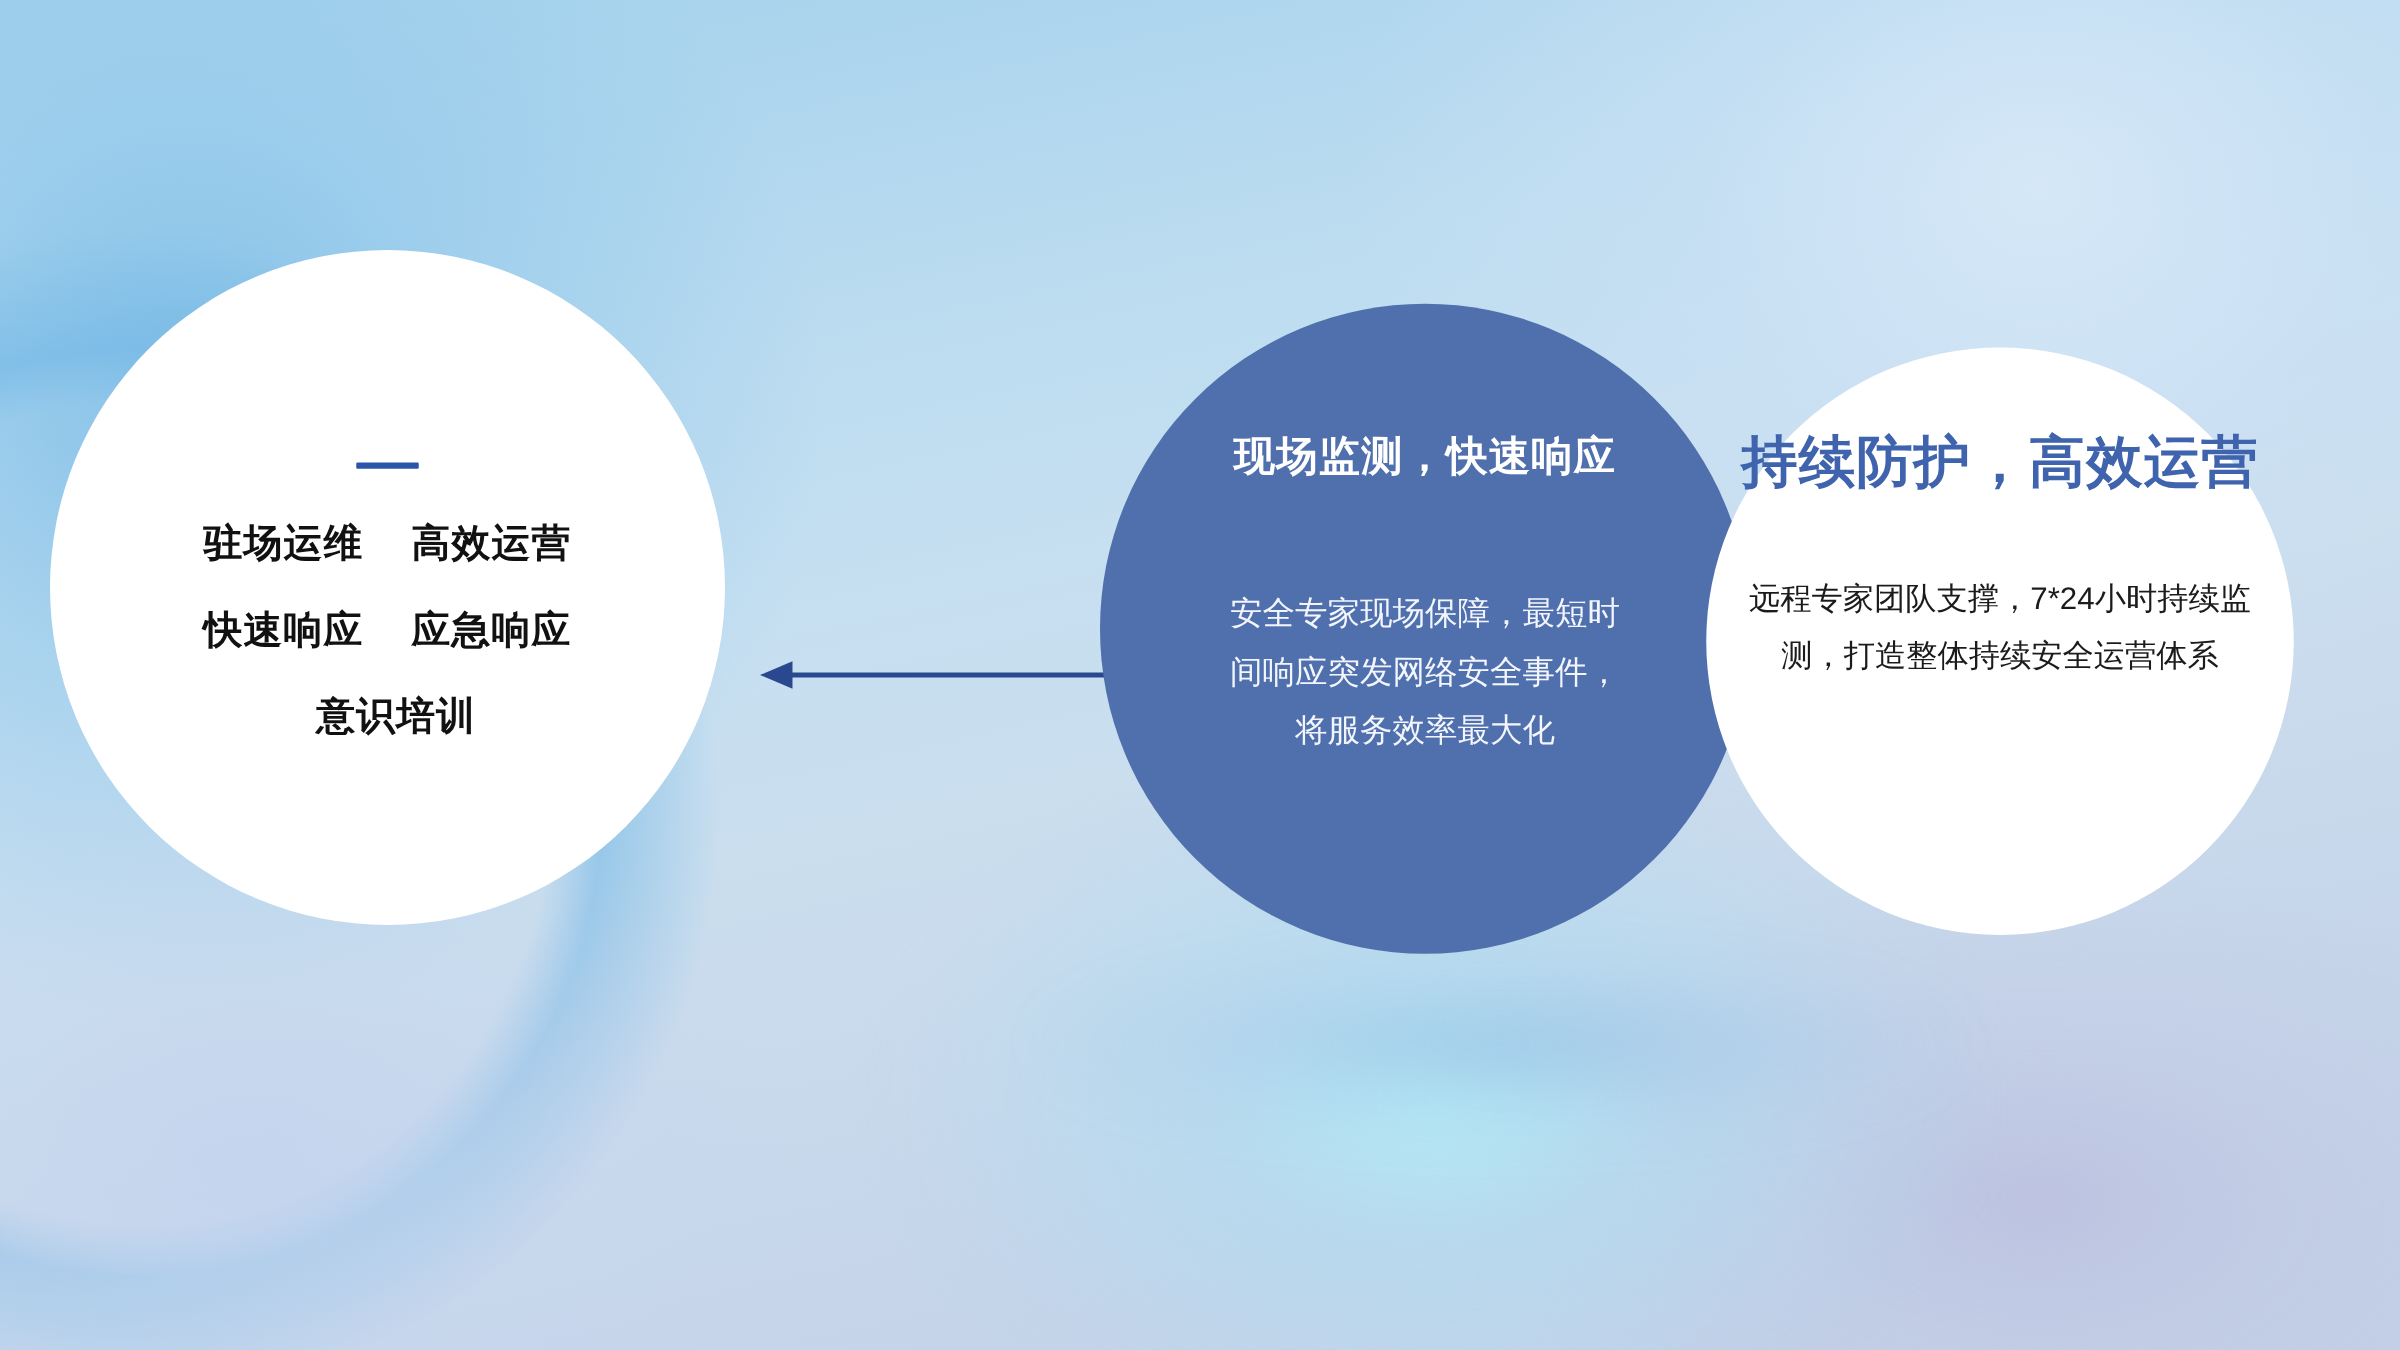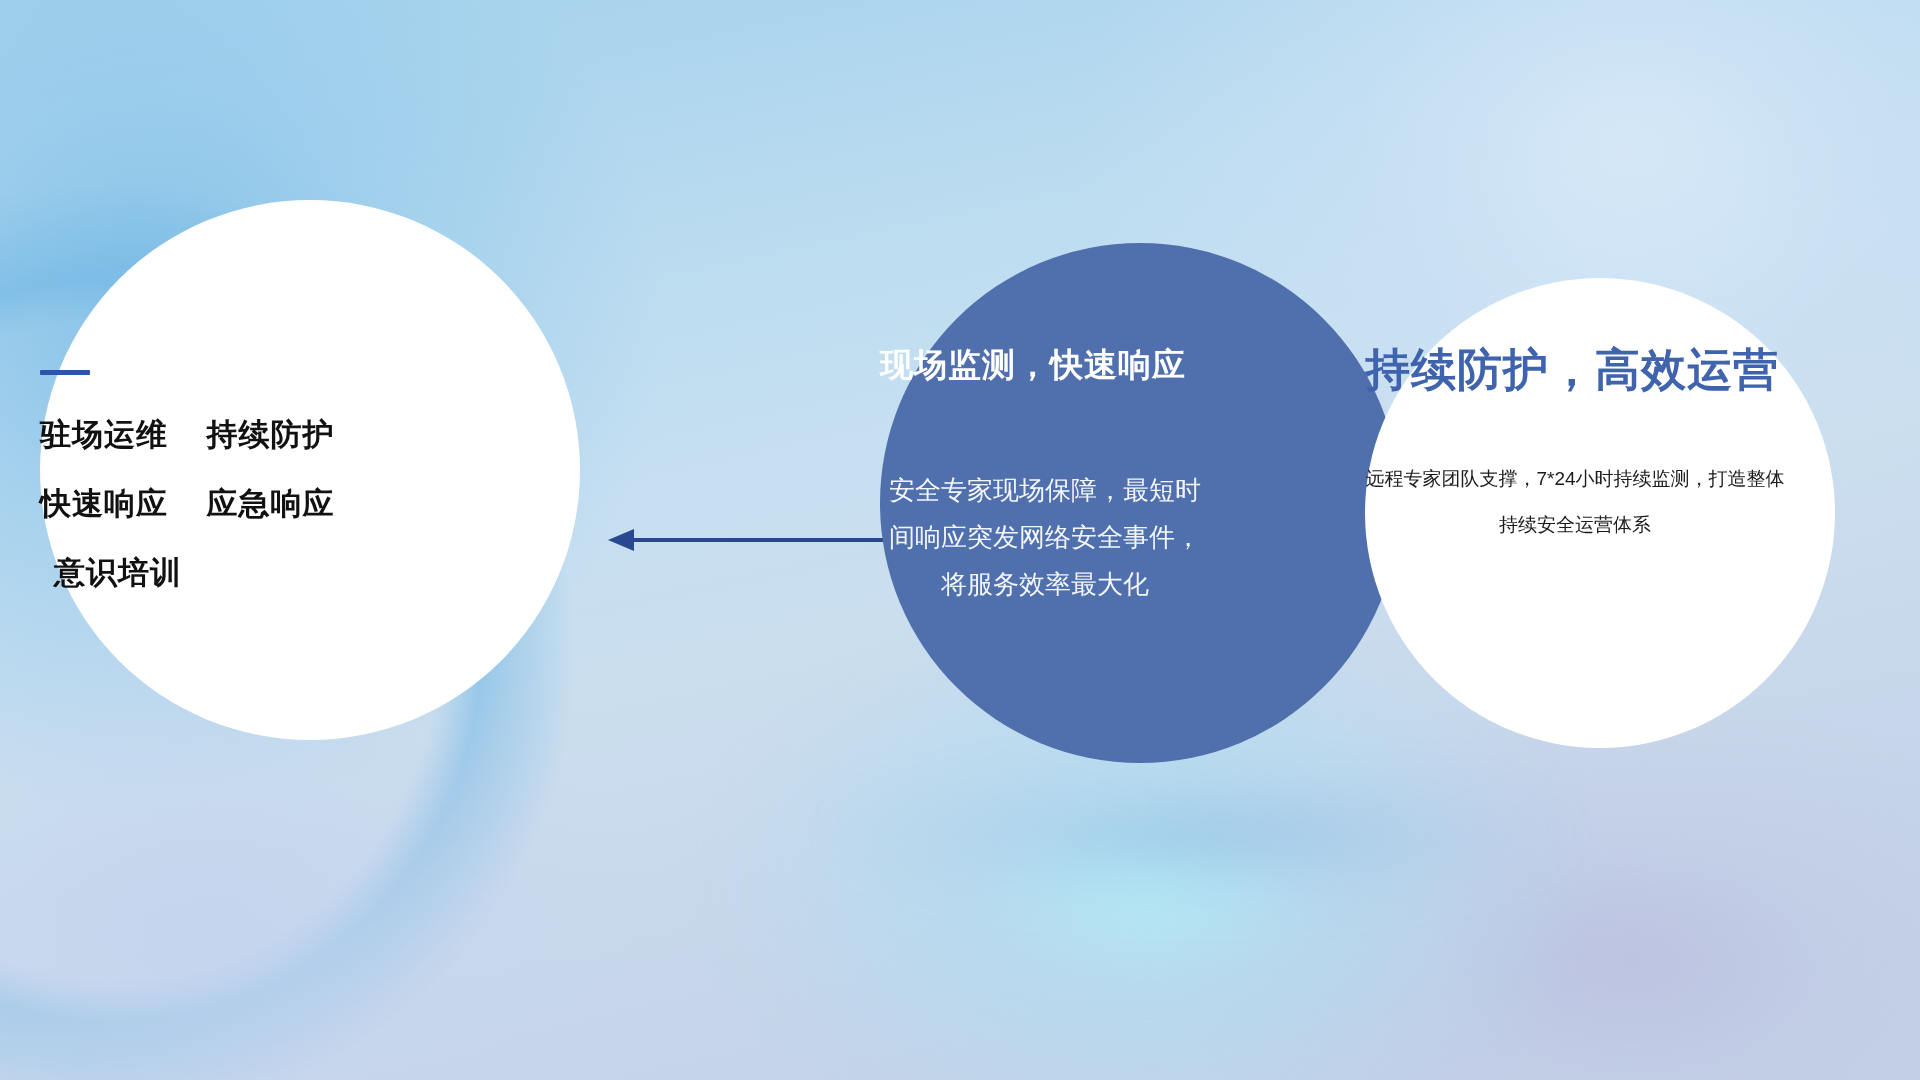--- a/index.html
+++ b/index.html
@@ -80,20 +80,21 @@
     border-radius: 50%;
     background: radial-gradient(closest-side, rgba(118,186,231,0.0) 62%, rgba(112,182,229,0.55) 70%, rgba(122,190,233,0.0) 88%);
   }
 
   
   .circle {
     position: absolute;
     border-radius: 50%;
     display: flex;
     flex-direction: column;
+    align-items: center;
     justify-content: flex-start;
   }
 
   #circle-left {
     left: 40px; top: 200px;
     width: 540px; height: 540px;
     background: #ffffff;
     padding-top: 170px;
   }
   .left-dash {
@@ -149,21 +150,21 @@
     margin-top: 62px;
     font-size: 45px;
     font-weight: bold;
     color: #3f63ad;
     letter-spacing: 1px;
     white-space: nowrap;
   }
   #circle-right .c-body {
     margin-top: 56px;
     width: 420px;
-    font-size: 19px;
+    font-size: 25px;
     line-height: 46px;
     color: #1b1b1b;
     text-align: center;
   }
 
   
   #arrow {
     position: absolute;
     left: 600px;
     top: 520px;
@@ -181,21 +182,21 @@
   <div class="bg-glow-topright"></div>
   <div class="bg-glow-left"></div>
   <div class="bg-arc"></div>
   <div class="bg-glow-bottomleft"></div>
   <div class="bg-glow-lav"></div>
   <div class="bg-glow-cyan"></div>
   <div class="bg-streak"></div>
 
   <div class="circle" id="circle-left">
     <div class="left-dash"></div>
-    <div class="left-line">驻场运维    持续防护</div>
+    <div class="left-line">驻场运维    高效运营</div>
     <div class="left-line">快速响应    应急响应</div>
     <div class="left-line">意识培训</div>
   </div>
 
   <div id="arrow">
     <svg width="300" height="40" viewBox="0 0 300 40" aria-hidden="true">
       <line x1="296" y1="20" x2="26" y2="20" stroke="#29488f" stroke-width="4"></line>
       <polygon points="8,20 34,9 34,31" fill="#29488f"></polygon>
     </svg>
   </div>

